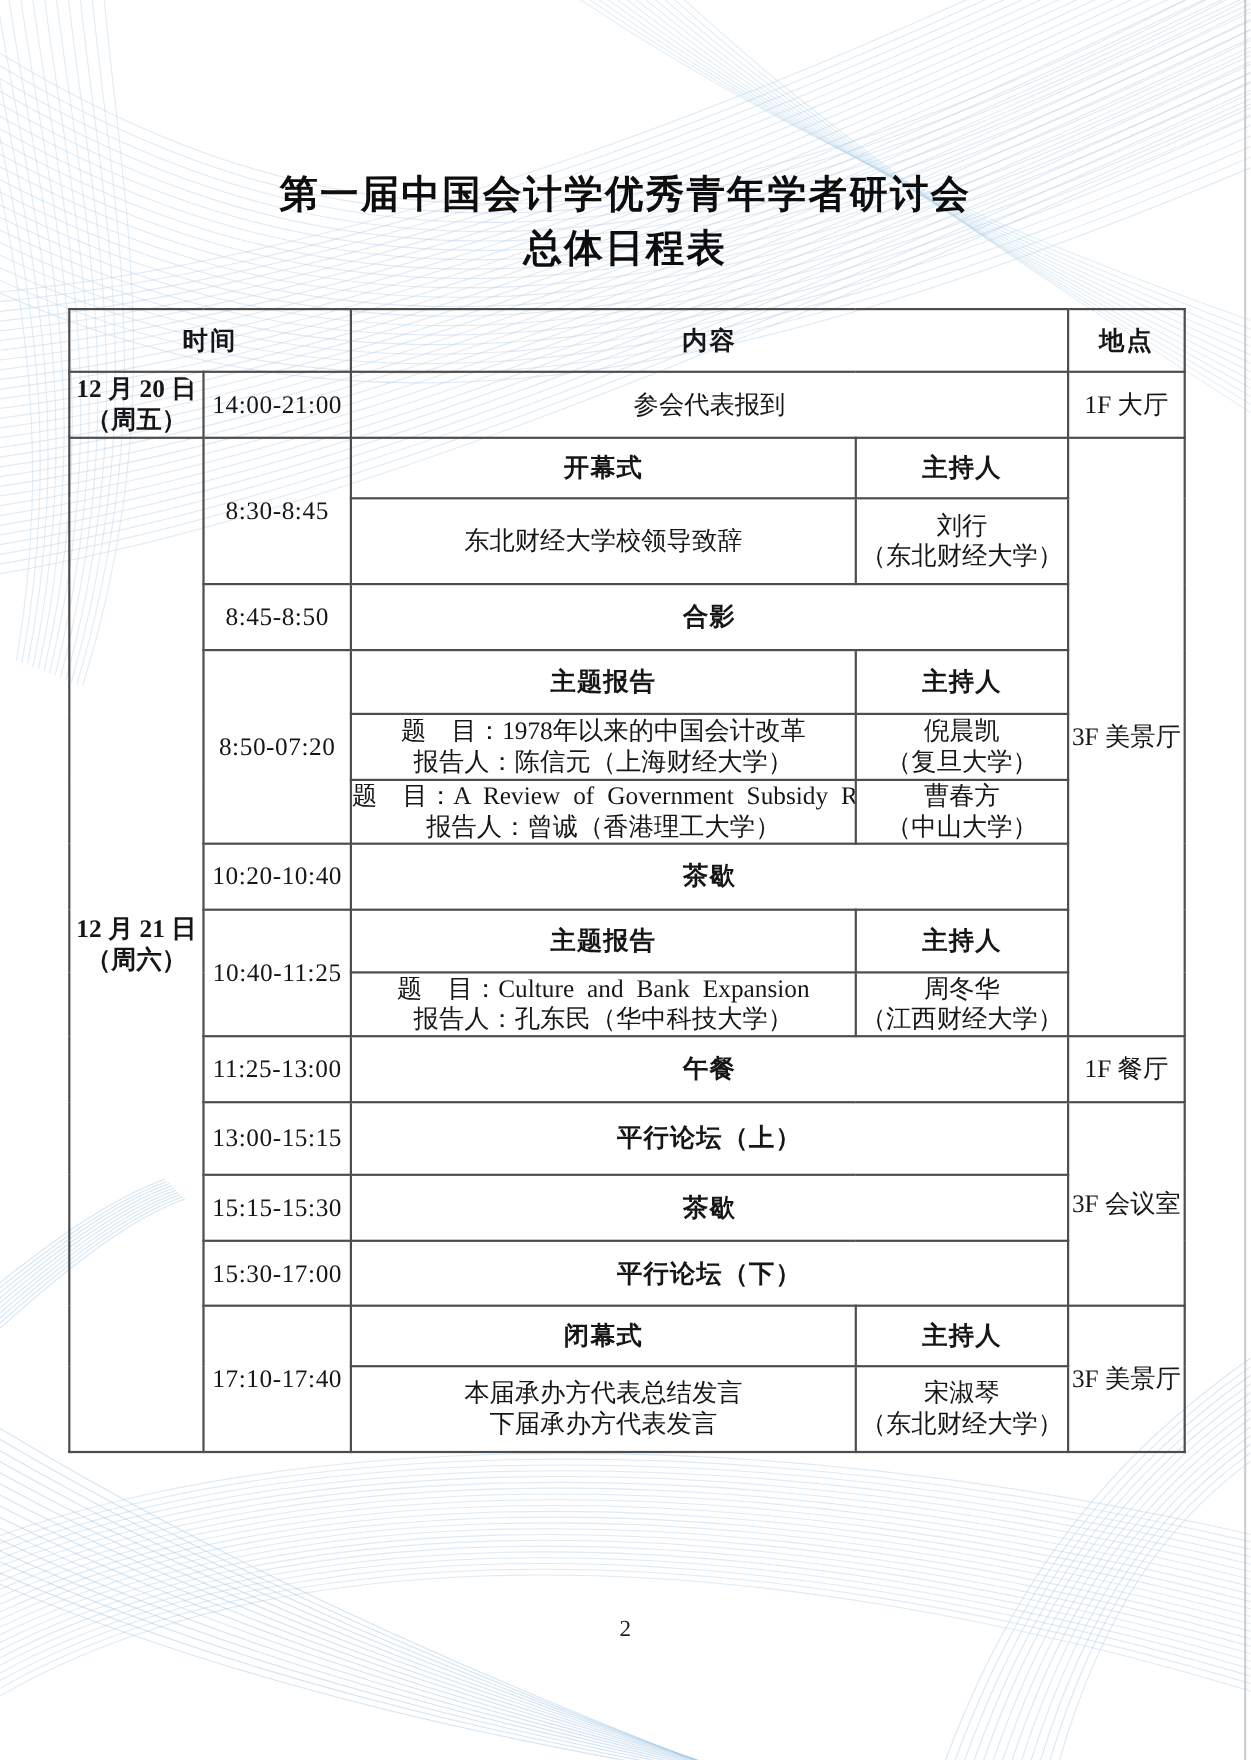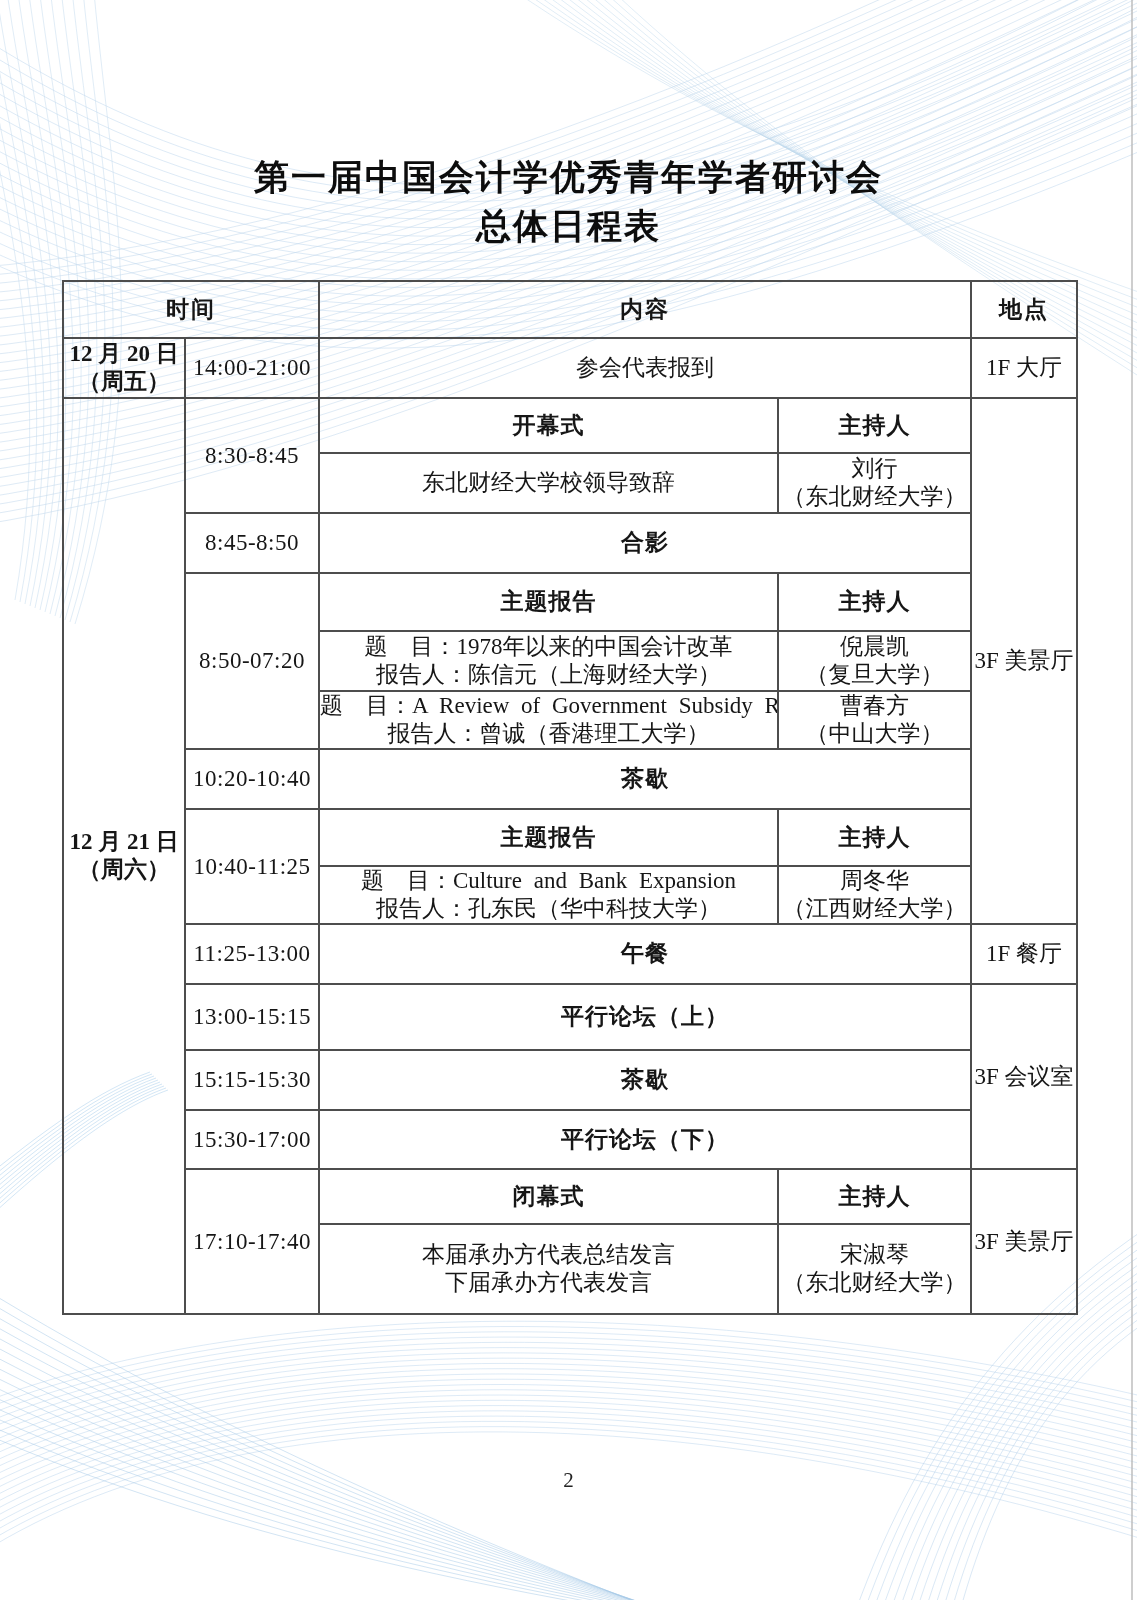--- a/index.html
+++ b/index.html
@@ -37,21 +37,21 @@
     text-align:center;
     vertical-align:middle;
     padding:0;
     font-size:23px;
     line-height:28px;
     overflow:hidden;
   }
   td.hdr{font-weight:bold;font-size:27px;letter-spacing:2px;}
   td.time{font-weight:normal;font-size:25px;letter-spacing:.5px;white-space:nowrap;}
   td.bar{font-weight:bold;font-size:24px;letter-spacing:1px;}
-  td.date{font-weight:bold;font-size:24px;line-height:30px;white-space:nowrap;}
+  td.date{font-weight:bold;font-size:24px;line-height:30px;white-space:nowrap;border-radius:28px;}
   td.talk{text-align:left;padding:2px 6px 2px 10px;font-size:22px;line-height:28px;}
   td.talk div{white-space:nowrap;}
   td.host div{white-space:nowrap;}
   td.loc{font-size:23px;white-space:nowrap;}
   .wsp{word-spacing:6px;}
 
   .pagenum{
     position:absolute;left:0;top:1468px;width:1137px;
     text-align:center;font-size:21px;color:#222;
   }
@@ -234,21 +234,21 @@
     <tr style="height:55px">
       <td class="date" rowspan="15">
         <div>12 月 21 日</div>
         <div>（周六）</div>
       </td>
       <td class="time" rowspan="2">8:30-8:45</td>
       <td class="bar">开幕式</td>
       <td class="bar">主持人</td>
       <td class="loc" rowspan="9">3F 美景厅</td>
     </tr>
-    <tr style="height:60px">
+    <tr style="height:78px">
       <td class="talk">
         <div>东北财经大学校领导致辞</div>
       </td>
       <td class="host">
         <div>刘行</div>
         <div>（东北财经大学）</div>
       </td>
     </tr>
 
     <tr style="height:60px">
@@ -324,21 +324,21 @@
       <td class="time">15:30-17:00</td>
       <td colspan="2" class="bar">平行论坛（下）</td>
     </tr>
 
     <tr style="height:55px">
       <td class="time" rowspan="2">17:10-17:40</td>
       <td class="bar">闭幕式</td>
       <td class="bar">主持人</td>
       <td class="loc" rowspan="2">3F 美景厅</td>
     </tr>
-    <tr style="height:90px">
+    <tr style="height:78px">
       <td class="talk">
         <div>本届承办方代表总结发言</div>
         <div>下届承办方代表发言</div>
       </td>
       <td class="host">
         <div>宋淑琴</div>
         <div>（东北财经大学）</div>
       </td>
     </tr>
   </tbody>

